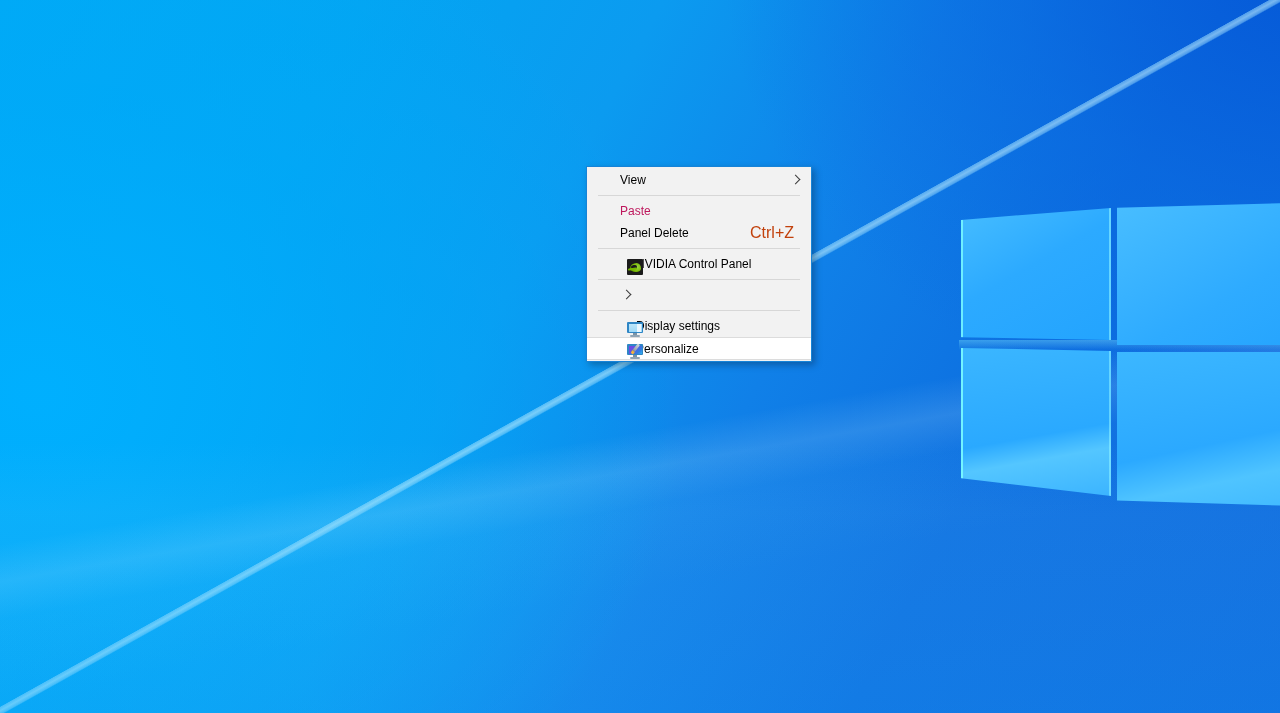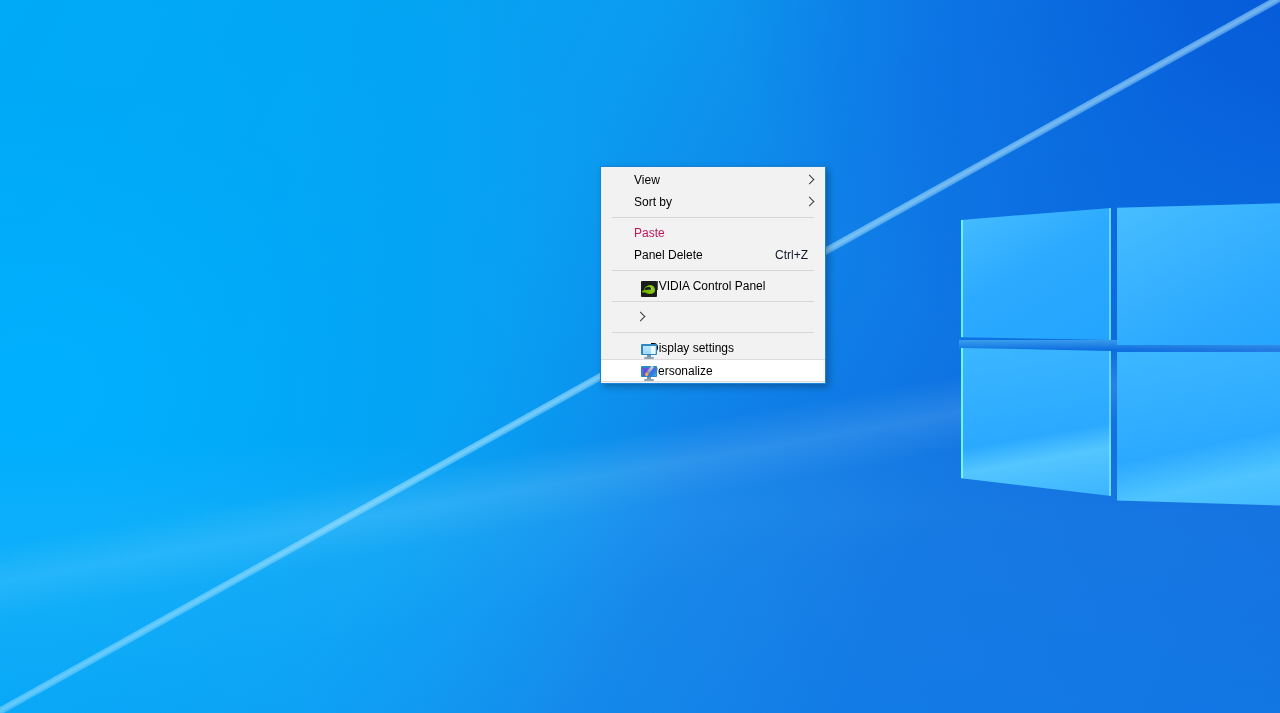--- a/index.html
+++ b/index.html
@@ -146,21 +146,21 @@
   .pane-glow-h {
     position: absolute;
     left: 7px; top: 162px;
     width: 470px; height: 10px;
     background: linear-gradient(to bottom, rgba(140,240,255,0.35), rgba(140,240,255,0.0));
   }
 
   
   #context-menu {
     position: absolute;
-    left: 600px;
+    left: 586px;
     top: 166px;
     width: 226px;
     background: #f2f2f2;
     border: 1px solid #1683d8;
     box-shadow: 3px 3px 7px rgba(0,0,0,0.28);
     padding: 2px 0 0 0;
     font-size: 12px;
     color: #000;
     user-select: none;
   }
@@ -179,21 +179,21 @@
   }
   .menu-item.disabled { color: #be185d; }
   .menu-item.hovered {
     background: #ffffff;
     border-top: 1px solid #dcdcdc;
     border-bottom: 1px solid #dcdcdc;
     height: 23px;
   }
 
   .mi-label { flex: 1 1 auto; white-space: nowrap; }
-  .mi-accel { flex: 0 0 auto; font-size: 12px; color: #0f172a; padding-right: 7px; }
+  .mi-accel { flex: 0 0 auto; font-size: 16px; color: #c2410c; padding-right: 7px; }
 
   .mi-arrow {
     flex: 0 0 auto;
     width: 14px; height: 14px;
     position: relative;
     margin-right: -2px;
   }
   .mi-arrow::before {
     content: "";
     position: absolute;
@@ -346,24 +346,20 @@
     <div class="pane-glow-h"></div>
     <div class="pane" id="pane-tl"></div>
     <div class="pane" id="pane-tr"></div>
     <div class="pane" id="pane-bl"></div>
     <div class="pane" id="pane-br"></div>
   </div>
 
   <div id="context-menu">
       <div class="menu-item">
         <span class="mi-label">View</span>
-        <span class="mi-arrow"></span>
-      </div>
-      <div class="menu-item">
-        <span class="mi-label">Sort by</span>
         <span class="mi-arrow"></span>
       </div>
       <div class="menu-sep"></div>
       <div class="menu-item disabled">
         <span class="mi-label">Paste</span>
       </div>
       <div class="menu-item">
         <span class="mi-label">Panel Delete</span>
         <span class="mi-accel">Ctrl+Z</span>
       </div>

